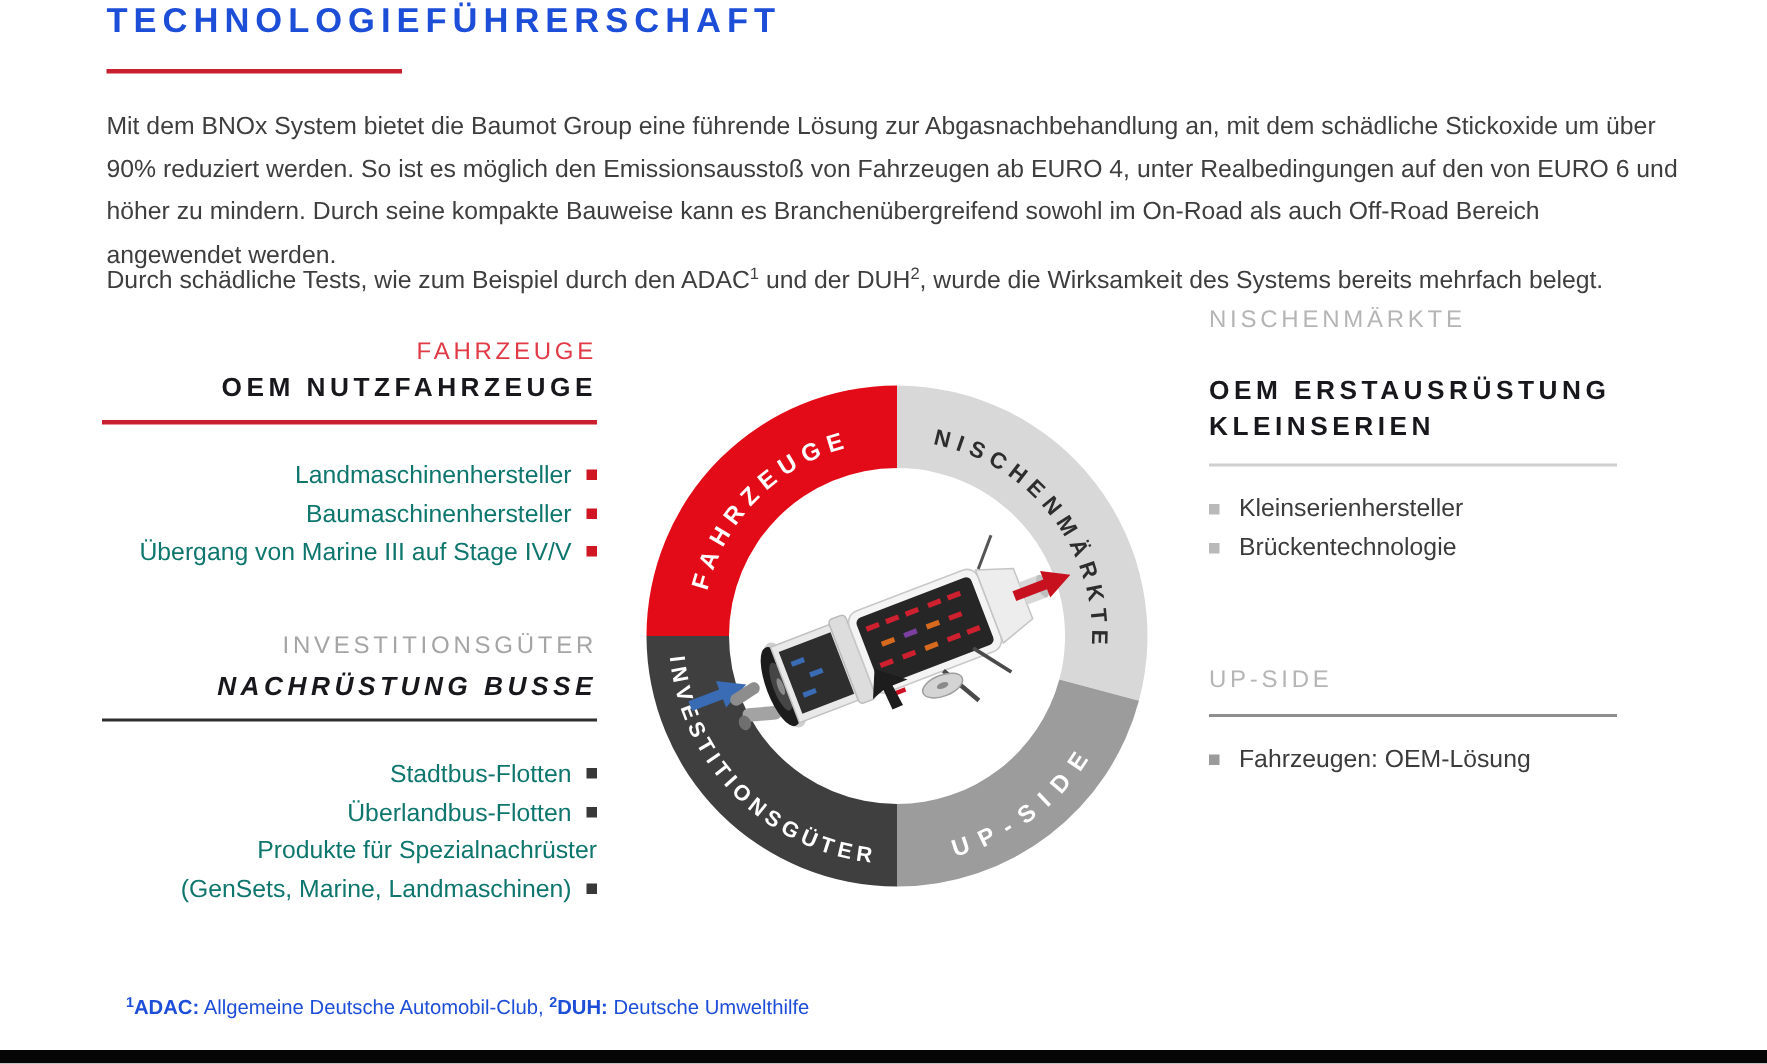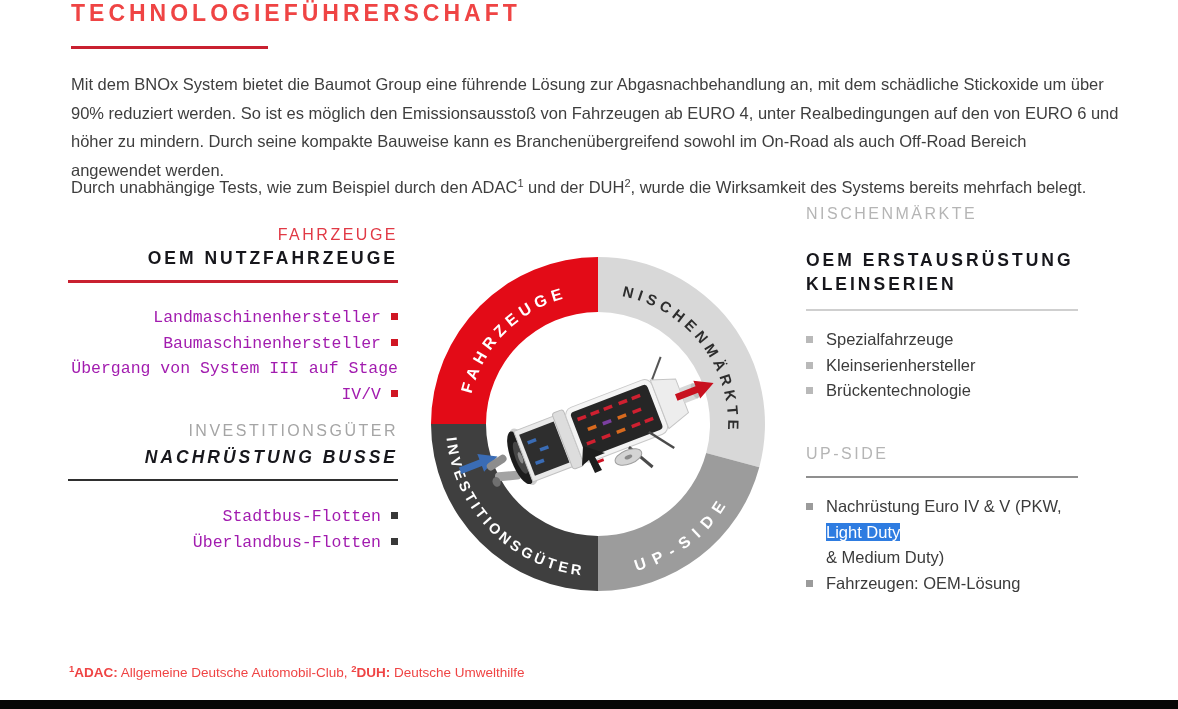--- a/index.html
+++ b/index.html
@@ -1,115 +1,109 @@
 <!DOCTYPE html>
 <html><head>
 <meta charset="utf-8">
 <style>
   html,body{margin:0;padding:0;}
   .page{position:relative;width:1178px;height:709px;background:#ffffff;overflow:hidden;
         font-family:"Liberation Sans","DejaVu Sans",sans-serif;color:#3e3e3e;}
-  .title{position:absolute;left:71px;top:0px;font-size:23px;font-weight:bold;color:#ef4444;
+  .title{position:absolute;left:71px;top:0px;font-size:23px;font-weight:bold;color:#1d4ed8;
          letter-spacing:4px;white-space:nowrap;}
   .title-rule{position:absolute;left:71px;top:46px;width:197px;height:3px;background:#c92030;}
   .p1{position:absolute;left:71px;top:70px;width:1048px;font-size:16.5px;line-height:28.6px;}
   .p2{position:absolute;left:71px;top:169px;width:1048px;font-size:16.5px;line-height:28.6px;}
   sup.s{font-size:11px;vertical-align:6px;}
   
   .lcol{position:absolute;left:68px;width:330px;text-align:right;}
   .eyebrow{font-size:16px;letter-spacing:2.5px;white-space:nowrap;}
   .eyebrow.red{color:#e13945;}
   .eyebrow.gray{color:#a5a5a5;}
   .eyebrow.lgray{color:#b5b5b5;}
   .shead{font-size:17.5px;font-weight:bold;color:#17171c;letter-spacing:3px;white-space:pre-line;line-height:24px;}
   .rule{height:2px;margin-top:10px;}
   .rule.red{background:#c92030;height:3px;}
   .rule.dark{background:#2f2f2f;}
   .rule.lgray{background:#cfcfcf;}
   .rule.mgray{background:#8f8f8f;}
-  .llist{font-size:16.5px;line-height:25.5px;color:#a21caf;font-family:Liberation Mono, monospace;}
+  .llist{font-size:16.5px;line-height:25.5px;color:#0f766e;}
   .lli{white-space:pre-line;}
   .sq{display:inline-block;width:7px;height:7px;vertical-align:2px;}
   .sq-red{background:#d01623;margin-left:10px;}
   .sq-dark{background:#383838;margin-left:10px;}
   
   .rcol{position:absolute;left:806px;width:290px;text-align:left;}
   .rli{display:flex;font-size:16.5px;line-height:25.5px;color:#3b3b3b;margin-bottom:0;}
   .rli .bsq{flex:0 0 7px;width:7px;height:7px;margin-top:9px;margin-right:13px;}
   .bsq-l1{background:#b9b9b9;}
   .bsq-l2{background:#9b9b9b;}
   .hl{background:#2e7ce1;color:#ffffff;}
-  .fn{position:absolute;left:69px;top:663px;font-size:13.5px;color:#ef4444;}
+  .fn{position:absolute;left:84px;top:663px;font-size:13.5px;color:#1d4ed8;}
   .fn b{font-weight:bold;}
   sup.fs{font-size:9.5px;vertical-align:5px;font-weight:bold;}
   .bottom-bar{position:absolute;left:0;bottom:0;width:100%;height:9px;background:#060606;}
   .diagram{position:absolute;left:430px;top:252px;width:336px;height:344px;}
 </style>
 </head>
 <body>
 
 <div class="page">
 
   <div class="title">TECHNOLOGIEFÜHRERSCHAFT</div>
   <div class="title-rule"></div>
 
   <div class="p1">Mit dem BNOx System bietet die Baumot Group eine führende Lösung zur Abgasnachbehandlung an, mit dem schädliche Stickoxide um über 90% reduziert werden. So ist es möglich den Emissionsausstoß von Fahrzeugen ab EURO 4, unter Realbedingungen auf den von EURO 6 und höher zu mindern. Durch seine kompakte Bauweise kann es Branchenübergreifend sowohl im On-Road als auch Off-Road Bereich angewendet werden.</div>
 
-  <div class="p2"><span>Durch unabhängige Tests, wie zum Beispiel durch den ADAC</span><sup class="s">1</sup><span> und der DUH</span><sup class="s">2</sup><span>, wurde die Wirksamkeit des Systems bereits mehrfach belegt.</span></div>
+  <div class="p2"><span>Durch schädliche Tests, wie zum Beispiel durch den ADAC</span><sup class="s">1</sup><span> und der DUH</span><sup class="s">2</sup><span>, wurde die Wirksamkeit des Systems bereits mehrfach belegt.</span></div>
 
   <div class="lcol" style="top:226px;">
     <div class="eyebrow red">FAHRZEUGE</div>
     <div class="shead" style="margin-top:2px;">OEM NUTZFAHRZEUGE</div>
     <div class="rule red"></div>
     <div class="llist" style="margin-top:22px;">
       <div><span class="lli">Landmaschinenhersteller</span><span class="sq sq-red"></span></div>
       <div><span class="lli">Baumaschinenhersteller</span><span class="sq sq-red"></span></div>
-      <div><span class="lli">Übergang von System III auf Stage IV/V</span><span class="sq sq-red"></span></div>
+      <div><span class="lli">Übergang von Marine III auf Stage IV/V</span><span class="sq sq-red"></span></div>
     </div>
   </div>
 
   <div class="lcol" style="top:422px;">
     <div class="eyebrow gray">INVESTITIONSGÜTER</div>
     <div class="shead" style="margin-top:5px;font-style:italic;">NACHRÜSTUNG BUSSE</div>
     <div class="rule dark"></div>
     <div class="llist" style="margin-top:23px;">
       <div><span class="lli">Stadtbus-Flotten</span><span class="sq sq-dark"></span></div>
       <div><span class="lli">Überlandbus-Flotten</span><span class="sq sq-dark"></span></div>
+      <div><span class="lli">Produkte für Spezialnachrüster
+(GenSets, Marine, Landmaschinen)</span><span class="sq sq-dark"></span></div>
     </div>
   </div>
 
   <div class="rcol" style="top:205px;">
     <div class="eyebrow lgray">NISCHENMÄRKTE</div>
     <div class="shead" style="margin-top:25px;">OEM ERSTAUSRÜSTUNG
 KLEINSERIEN</div>
     <div class="rule lgray" style="width:272px;margin-top:13px;"></div>
     <div style="margin-top:16px;">
-      <div class="rli">
-          <span class="bsq bsq-l1"></span>
-          <span>Spezialfahrzeuge</span>
-        </div>
       <div class="rli">
           <span class="bsq bsq-l1"></span>
           <span>Kleinserienhersteller</span>
         </div>
       <div class="rli">
           <span class="bsq bsq-l1"></span>
           <span>Brückentechnologie</span>
         </div>
     </div>
   </div>
 
   <div class="rcol" style="top:445px;">
     <div class="eyebrow lgray">UP-SIDE</div>
     <div class="rule mgray" style="width:272px;margin-top:13px;"></div>
     <div style="margin-top:16px;">
-      <div class="rli">
-          <span class="bsq bsq-l2"></span>
-          <span><span>Nachrüstung Euro IV &amp; V (PKW, </span><span class="hl">Light Duty</span><br><span>&amp; Medium Duty)</span></span>
-        </div>
       <div class="rli">
           <span class="bsq bsq-l2"></span>
           <span>Fahrzeugen: OEM-Lösung</span>
         </div>
     </div>
   </div>
 
   <svg class="diagram" viewBox="0 0 336 344">
     <defs>
       <path id="arc-fahrzeuge" d="M 38 172 A 130 130 0 0 1 168 42"></path>

